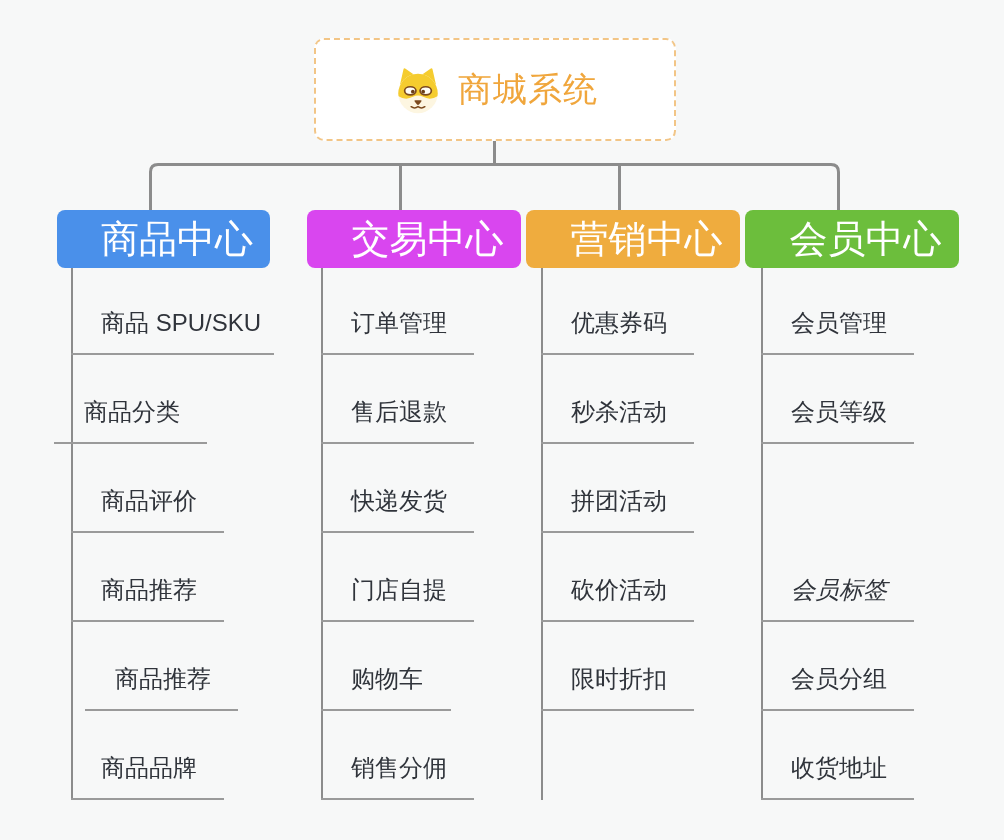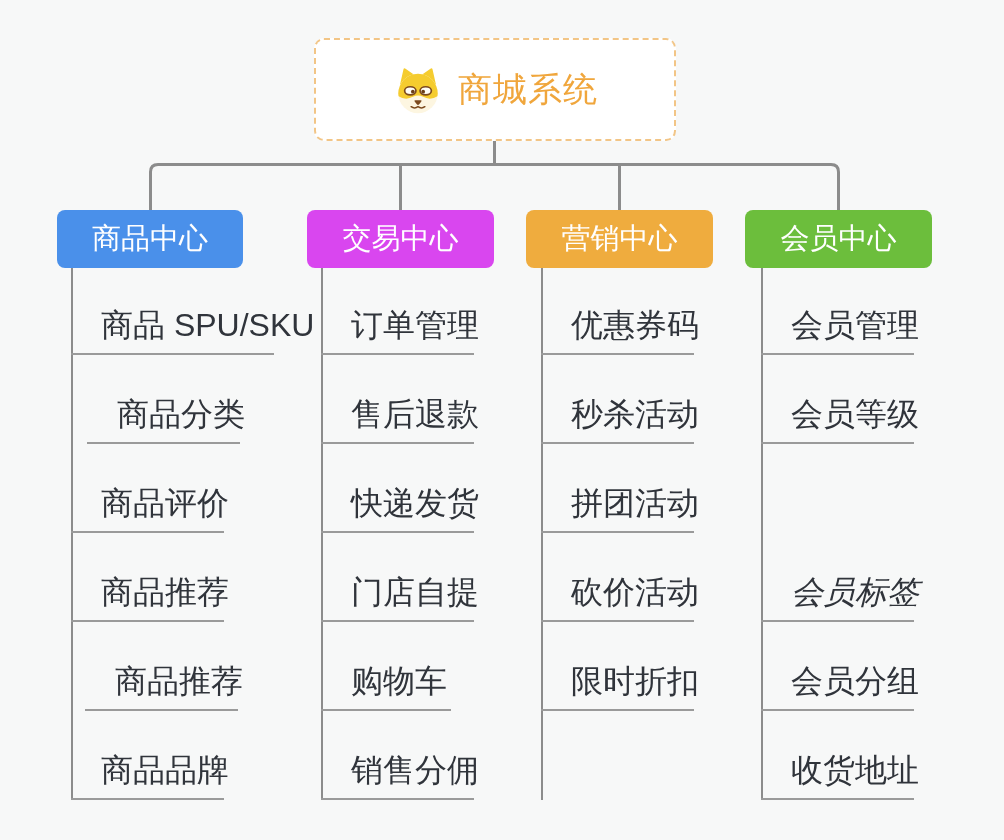--- a/index.html
+++ b/index.html
@@ -10,26 +10,26 @@
   .connectors{position:absolute;left:0;top:0;pointer-events:none;}
   .root{
     position:absolute;left:314px;top:38px;width:362px;height:103px;
     background:#ffffff;border:2px dashed #F2C586;border-radius:10px;
     display:flex;align-items:center;justify-content:center;gap:14px;box-sizing:border-box;
   }
   .root-title{font-size:34px;color:#F0A63C;letter-spacing:1px;white-space:nowrap;}
   .bbox{
     position:absolute;top:210px;height:58px;border-radius:8px;
     display:flex;align-items:center;justify-content:center;
-    color:#ffffff;font-size:29px;white-space:nowrap;
+    color:#ffffff;font-size:38px;white-space:nowrap;padding-left:27px;
   }
   .vline{position:absolute;width:2px;background:#8C8C8C;}
   .item{
     position:absolute;height:46px;border-bottom:2px solid #9A9A9A;
-    display:flex;align-items:flex-end;font-size:32px;color:#30343B;
+    display:flex;font-size:24px;color:#30343B;
   }
   .item span{padding:0 0 5px 30px;white-space:nowrap;}
 </style>
 </head>
 <body>
 
 <div class="stage" id="stage">
 
   <svg class="connectors" width="1004" height="840">
     <path d="M494.5 139 L494.5 166" fill="none" stroke="#8C8C8C" stroke-width="3"></path>
@@ -59,21 +59,21 @@
     <span class="root-title" style="color: rgb(240, 166, 60);">商城系统</span>
   </div>
 
 <div class="bbox" style="left: 57px; width: 186px; background: rgb(74, 144, 234);">
       <span>商品中心</span>
     </div>
     <div class="vline" style="left: 71px; top: 268px; height: 532px;"></div>
     <div class="item" style="left: 71px; top: 307px; width: 203px; border-bottom-color: rgb(154, 154, 154);">
       <span>商品 SPU/SKU</span>
     </div>
-    <div class="item" style="left: 87px; top: 396px; width: 153px; border-bottom-color: rgb(154, 154, 154);">
+    <div class="item" style="left: 54px; top: 396px; width: 153px; border-bottom-color: rgb(154, 154, 154);">
       <span>商品分类</span>
     </div>
     <div class="item" style="left: 71px; top: 485px; width: 153px; border-bottom-color: rgb(154, 154, 154);">
       <span>商品评价</span>
     </div>
     <div class="item" style="left: 71px; top: 574px; width: 153px; border-bottom-color: rgb(154, 154, 154);">
       <span>商品推荐</span>
     </div>
     <div class="item" style="left: 71px; top: 663px; width: 153px; border-bottom-color: rgb(154, 154, 154); margin-left: 14px;">
       <span>商品推荐</span>

